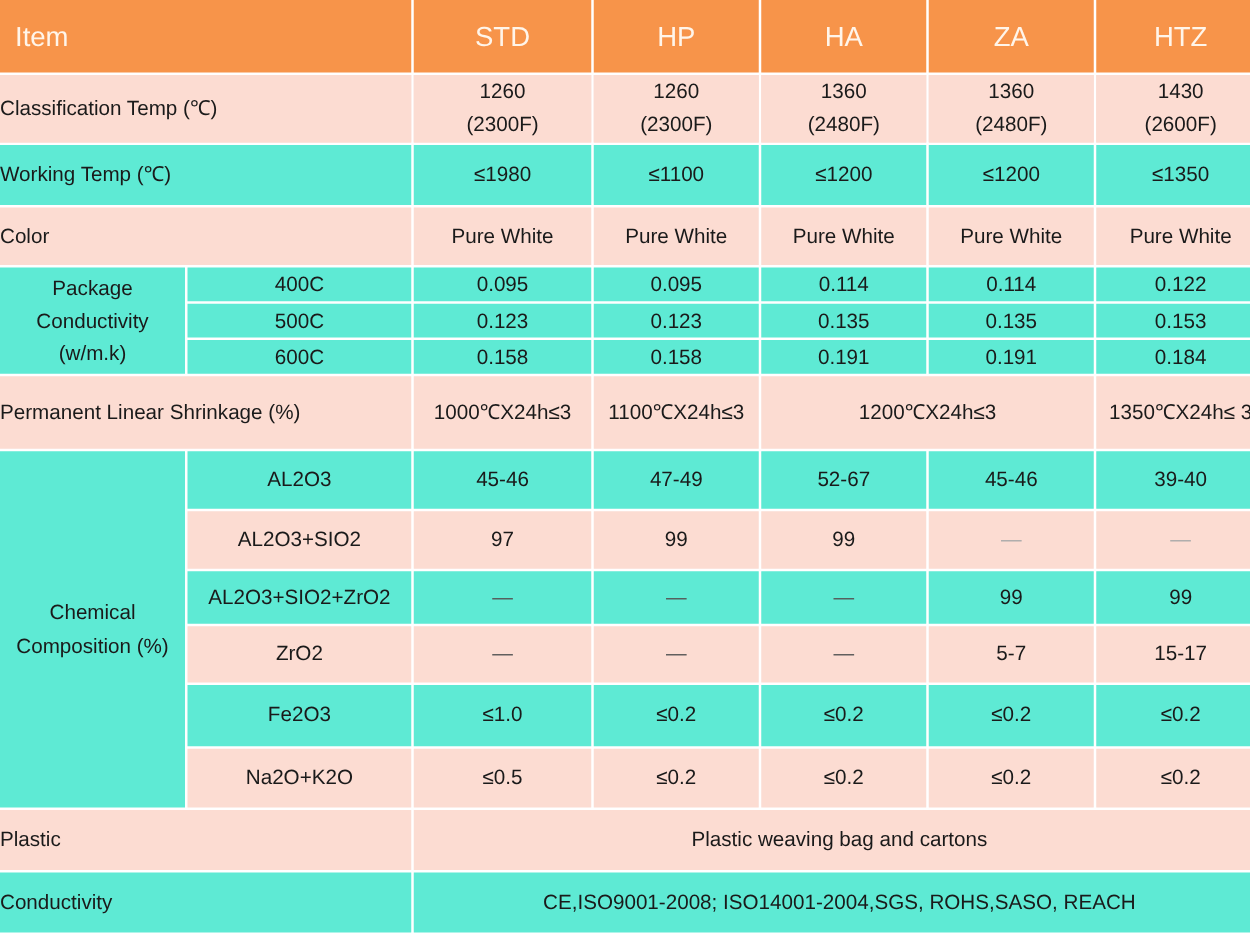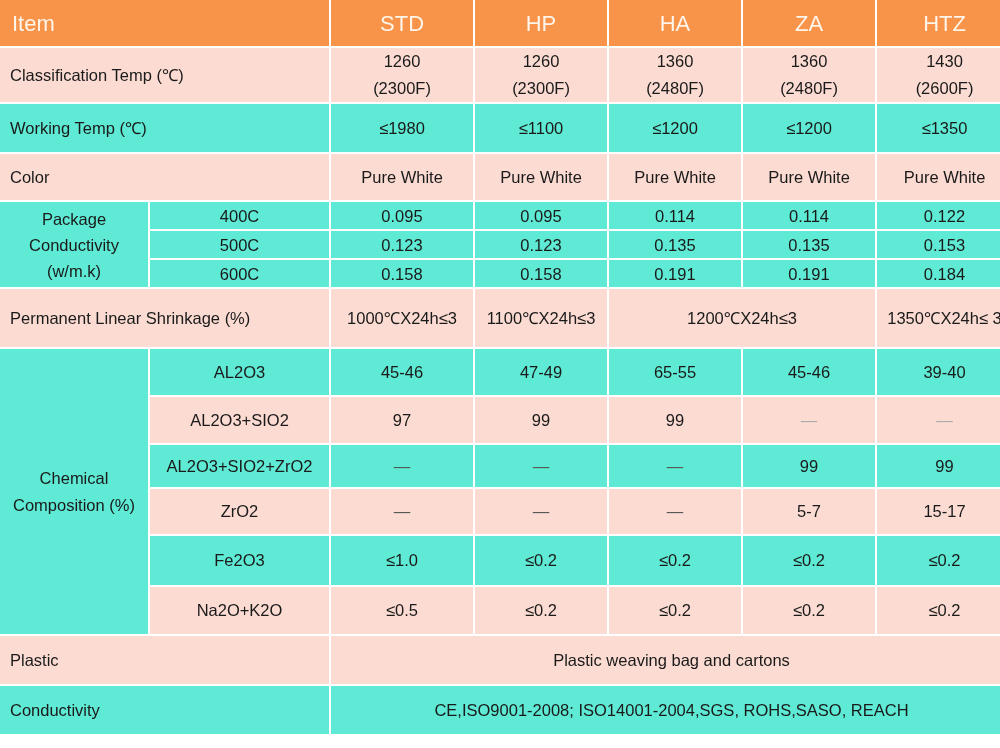--- a/index.html
+++ b/index.html
@@ -1,23 +1,23 @@
 <!DOCTYPE html>
 <html><head>
 <meta charset="utf-8">
 <style>
   html, body { margin:0; padding:0; background:#ffffff; }
   body { width:1000px; height:748px; overflow:hidden; font-family:"Liberation Sans", sans-serif; color:#1a1a1a; }
   table { border-collapse:separate; border-spacing:2px; width:1002px; margin-left:-2px; margin-top:-2px; table-layout:fixed; }
   td, th { padding:0; text-align:center; vertical-align:middle; font-weight:normal; font-size:16.5px; line-height:27px; }
-  th { background:#f7944a; color:#fff5ea; font-size:22px; height:46px; }
+  th { background:#f7944a; color:#fff5ea; font-size:22px; height:58px; }
   th.item { text-align:left; padding-left:12px; }
   .dark { background:#fcdcd2; }
   .light { background:#5eead4; }
-  .lbl { text-align:left; padding-left:10px; }
+  .lbl { text-align:left; padding-left:0; }
   .dash { color:#555; }
   .dash-light { color:#aaa; }
 </style>
 </head>
 <body>
 
 <table>
   <colgroup>
     <col style="width:148px">
       <col style="width:179px">
@@ -118,21 +118,21 @@
   </tr>
 
   <tr style="height:46px">
     <td class="light" rowspan="6">
           <div>Chemical</div>
           <div>Composition (%)</div>
         </td>
     <td class="light">AL2O3</td>
     <td class="light">45-46</td>
     <td class="light">47-49</td>
-    <td class="light">65-55</td>
+    <td class="light">52-67</td>
     <td class="light">45-46</td>
     <td class="light">39-40</td>
   </tr>
   <tr style="height:46px">
     <td class="dark">AL2O3+SIO2</td>
     <td class="dark">97</td>
     <td class="dark">99</td>
     <td class="dark">99</td>
     <td class="dark dash-light">—</td>
     <td class="dark dash-light">—</td>

